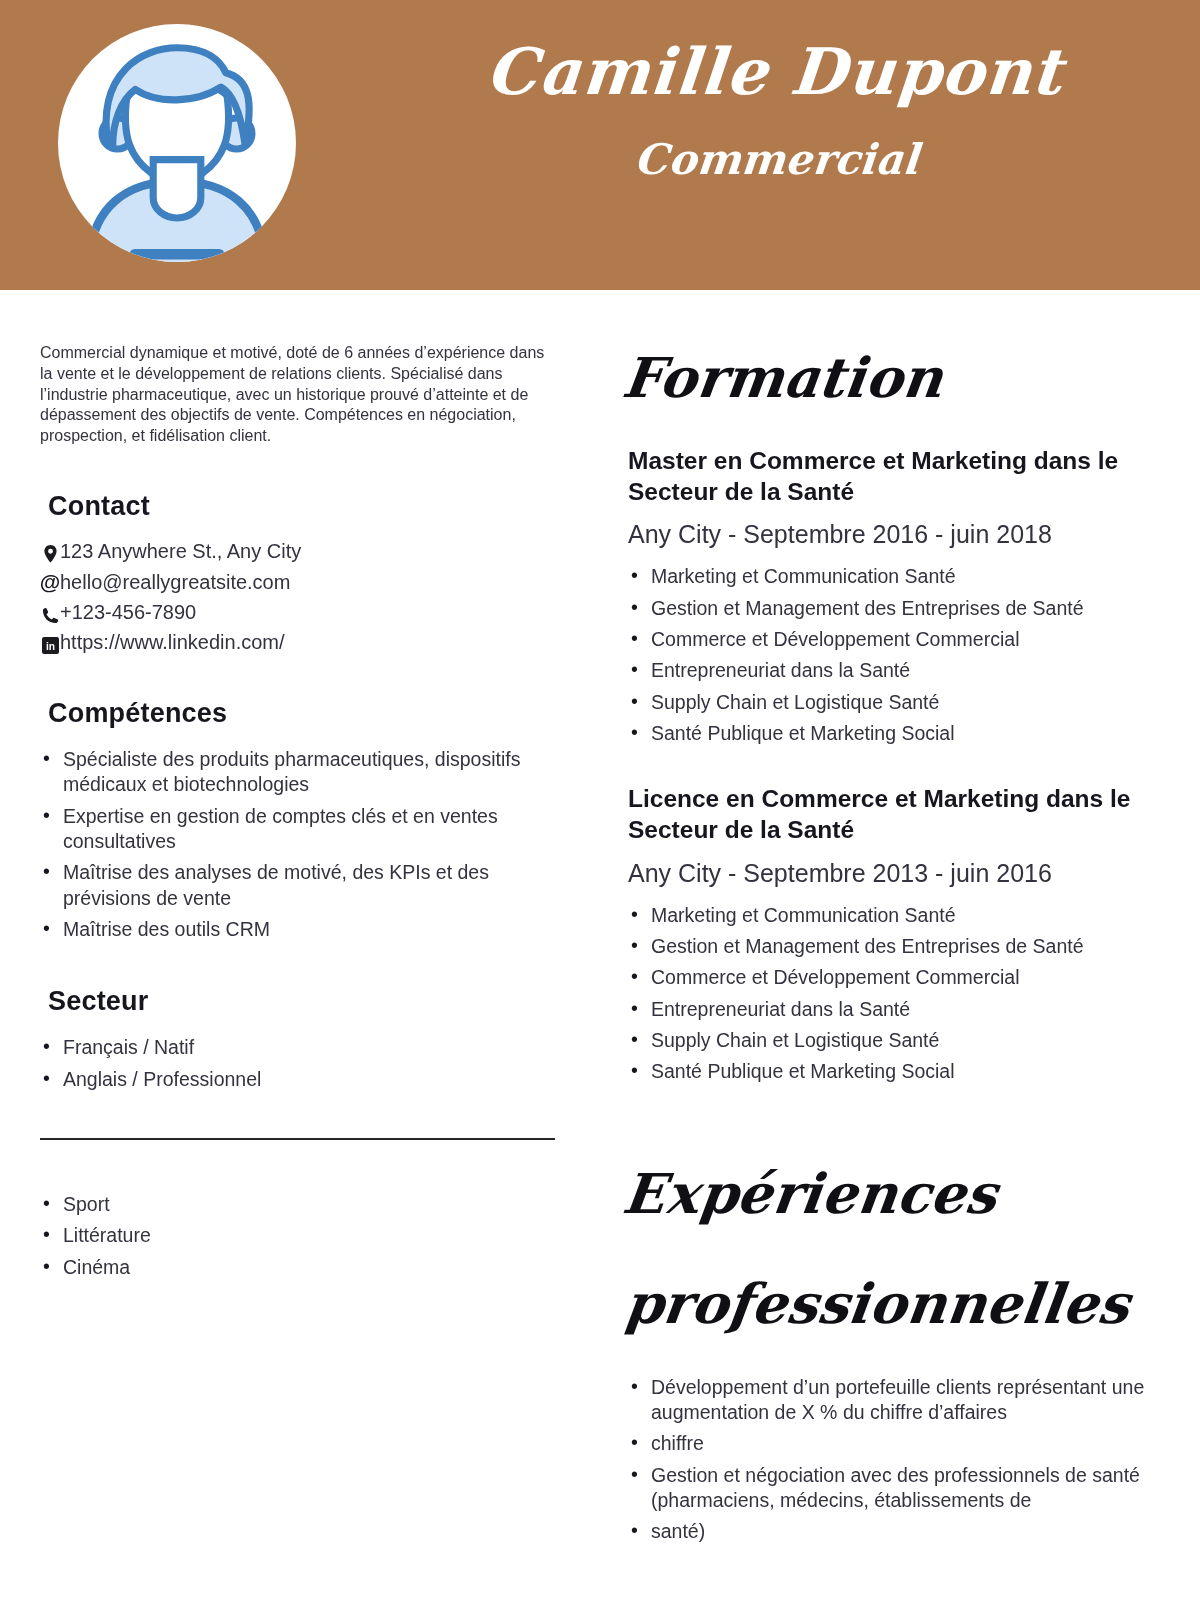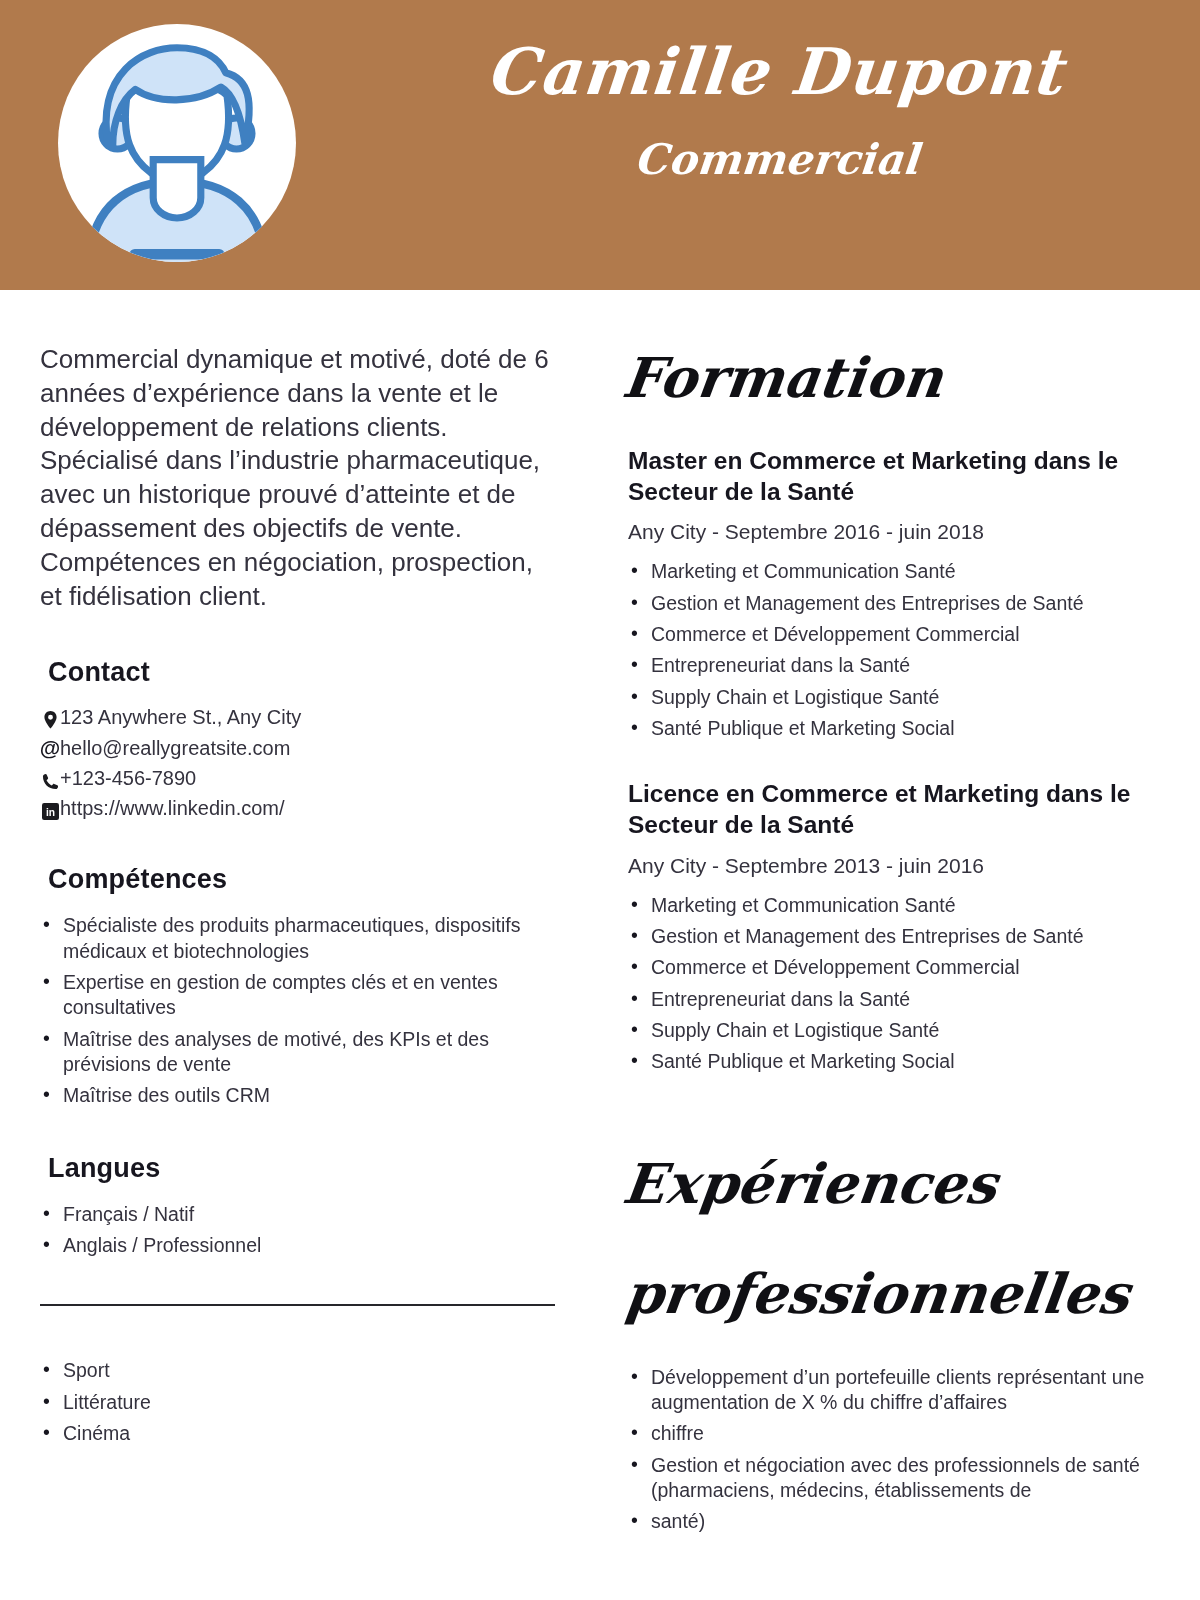--- a/index.html
+++ b/index.html
@@ -34,21 +34,21 @@
     font-family:"DejaVu Serif", serif;font-style:italic;font-weight:700;
     display:inline-block;transform:skewX(-8deg);
   }
   .name{font-size:64px;letter-spacing:1px;white-space:nowrap;}
   .role{font-size:42px;margin-top:26px;}
   
   .content{display:flex;padding:53px 40px 0 40px;gap:73px;}
   .col-left{flex:0 0 515px;width:515px;}
   .col-right{flex:1;min-width:0;}
   
-  .summary{font-size:26px;line-height:1.3;margin:0;}
+  .summary{font-size:16px;line-height:1.3;margin:0;}
   .side-heading{
     font-size:27px;font-weight:700;color:var(--heading_text);
     margin:44px 0 18px 8px;letter-spacing:.2px;
   }
   .contact-list{list-style:none;margin:0;padding:0;font-size:20px;}
   .contact-list li{display:flex;align-items:flex-end;margin-bottom:7px;}
   .cicon{width:20px;display:inline-flex;justify-content:center;align-items:center;flex:0 0 20px;}
   .cicon svg{display:block;}
   .at-glyph{font-weight:700;font-size:21px;color:var(--heading_text);}
   .bullets{list-style:none;margin:0;padding:0;font-size:19.5px;line-height:1.3;}
@@ -61,21 +61,21 @@
     font-size:55px;color:var(--script_text);margin:2px 0 36px 0;font-weight:700;
   }
   .script-heading .script{transform:skewX(-10deg);}
   .exp-heading{margin:54px 0 16px 0;line-height:2.0;}
   .entry{margin:0;}
   .entry + .entry{margin-top:38px;}
   .entry-title{
     font-size:24.5px;font-weight:700;line-height:1.25;color:var(--heading_text);
     margin:0 0 13px 0;
   }
-  .entry-meta{font-size:21px;margin:0 0 15px 0;}
+  .entry-meta{font-size:25px;margin:0 0 15px 0;}
   .exp-entry{margin-top:6px;}
 </style>
 </head>
 <body>
 
 <div class="page">
 
   <header class="hero">
     <div class="avatar">
       <svg viewBox="0 0 200 200" aria-hidden="true">
@@ -144,21 +144,21 @@
 
       <h2 class="side-heading">Compétences</h2>
       <ul class="bullets">
 
       <li>Spécialiste des produits pharmaceutiques, dispositifs médicaux et biotechnologies</li>
           <li>Expertise en gestion de comptes clés et en ventes consultatives</li>
           <li>Maîtrise des analyses de motivé, des KPIs et des prévisions de vente</li>
           <li>Maîtrise des outils CRM</li>
         </ul>
 
-      <h2 class="side-heading">Langues</h2>
+      <h2 class="side-heading">Secteur</h2>
       <ul class="bullets">
 
       <li>Français / Natif</li>
           <li>Anglais / Professionnel</li>
         </ul>
 
       <hr class="divider">
 
       <ul class="bullets interests">
 

